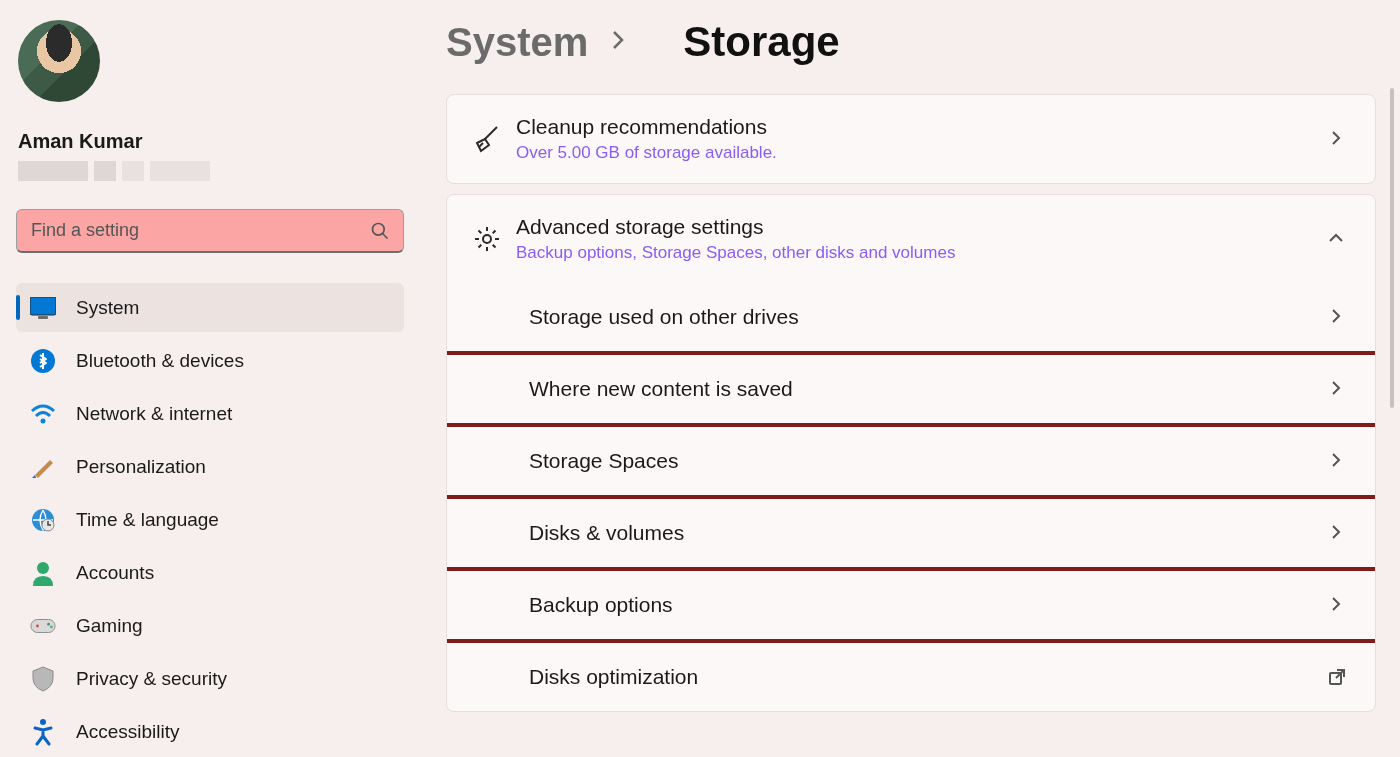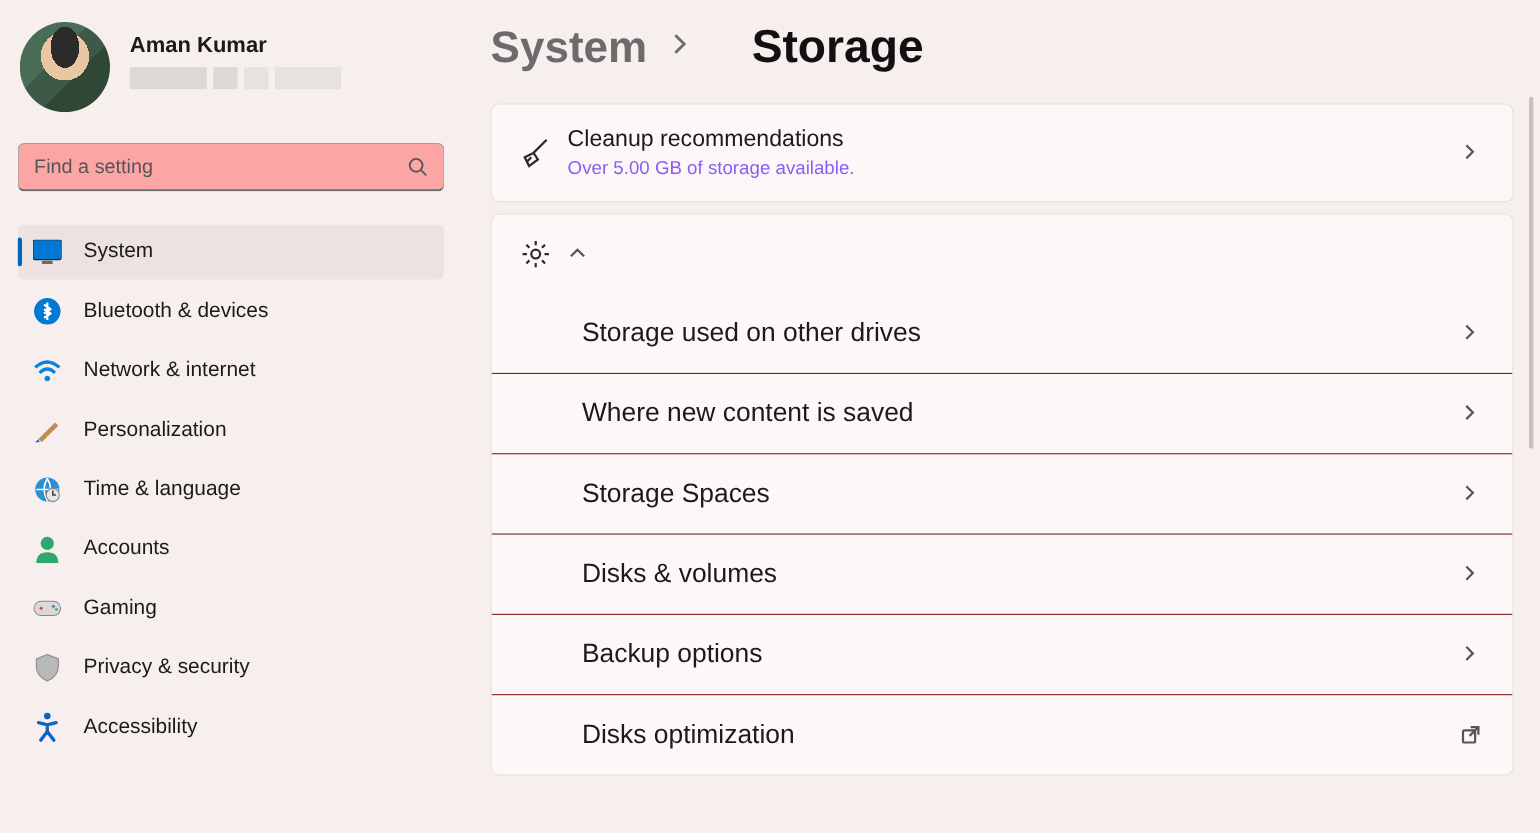--- a/index.html
+++ b/index.html
@@ -1,21 +1,21 @@
 <!DOCTYPE html>
 <html><head>
 <meta charset="utf-8">
 <style>
   * { box-sizing: border-box; margin: 0; padding: 0; }
   html, body { width: 1400px; height: 757px; overflow: hidden; font-family: "Segoe UI", Arial, sans-serif; background:#f7efee; }
   body { display: flex; }
 
   
   .sidebar { width: 420px; height: 100%; padding: 20px 16px 0 16px; display:flex; flex-direction:column; }
-  .profile { display:flex; align-items:flex-start; gap:18px; margin-bottom:28px; padding-left:2px;}
+  .profile { display:flex; align-items:flex-start; gap:18px; margin-bottom:28px; padding-left:2px;flex-direction:column;}
   .avatar {
     width:82px; height:82px; border-radius:50%; flex:0 0 auto;
     background:
       radial-gradient(circle at 50% 38%, #e9c6a4 0 22px, transparent 22px),
       linear-gradient(135deg,#4a6b55 0 40%, #3c5a46 40% 60%, #2f4836 60% 100%);
     position:relative; overflow:hidden;
   }
   .avatar::after{content:"";position:absolute;inset:0;border-radius:50%;
     background: radial-gradient(ellipse at 50% 28%, #2b2b2b 0 13px, transparent 13px);}
   .profile-name { font-size:20px; font-weight:600; color:#1a1a1a; margin-top:10px;}
@@ -55,31 +55,31 @@
   .crumb-current { font-size:42px; font-weight:600; color:#111;margin-left:35px; }
 
   .card {
     background:#fcf8f7; border:1px solid #e7dedd; border-radius:8px;
     margin-bottom:10px; overflow:hidden;
   }
   .row {
     display:flex; align-items:center; padding:20px 28px 20px 24px; gap:13px;
     cursor:pointer;
   }
-  .row + .row, .subrow + .subrow { border-top:1px solid #7f1d1d;}
+  .row + .row, .subrow + .subrow { border-top:4px solid #7f1d1d;}
   .row-icon{ width:32px; height:32px; flex:0 0 32px; display:flex; align-items:center; justify-content:center;}
   .row-text{ flex:1; display:flex; flex-direction:column; gap:4px;}
   .row-title{ font-size:21px; color:#1a1a1a;}
   .row-sub{ font-size:17px; color:#8b5cf6;}
   .chev{ width:20px; height:20px; flex:0 0 20px;}
 
   .sublist{ }
   .subrow{
     display:flex; align-items:center; justify-content:space-between;
-    padding:22px 28px 22px 82px; cursor:pointer; font-size:24px; color:#1a1a1a;
+    padding:22px 28px 22px 82px; cursor:pointer; font-size:21px; color:#1a1a1a;
   }
 
   
   .fake-scroll{ position:absolute; right:6px; top:88px; width:4px; height:320px; background:#c9bfbd; border-radius:3px;}
 
   svg{display:block;}
 </style>
 </head>
 <body>
 
@@ -230,20 +230,24 @@
   </div>
 
   <div class="card">
     <div class="row">
       <span class="row-icon">
         <svg width="30" height="30" viewBox="0 0 30 30" fill="none" stroke="#2a2a2a" stroke-width="2">
           <circle cx="15" cy="15" r="4"></circle>
           <path d="M15 3 V7 M15 23 V27 M3 15 H7 M23 15 H27 M6.5 6.5 L9.3 9.3 M20.7 20.7 L23.5 23.5 M23.5 6.5 L20.7 9.3 M9.3 20.7 L6.5 23.5"></path>
         </svg>
       </span>
+      <div class="row-text">
+        <div class="row-title">Advanced storage settings</div>
+        <div class="row-sub">Backup options, Storage Spaces, other disks and volumes</div>
+      </div>
       <span class="chev">
         <svg width="18" height="18" viewBox="0 0 18 18" stroke="#555" stroke-width="2" fill="none">
             <polyline points="3,12 9,6 15,12"></polyline>
           </svg>
       </span>
     </div>
     <div class="sublist">
       <div class="subrow">
         <span>Storage used on other drives</span>
         <span class="chev">

